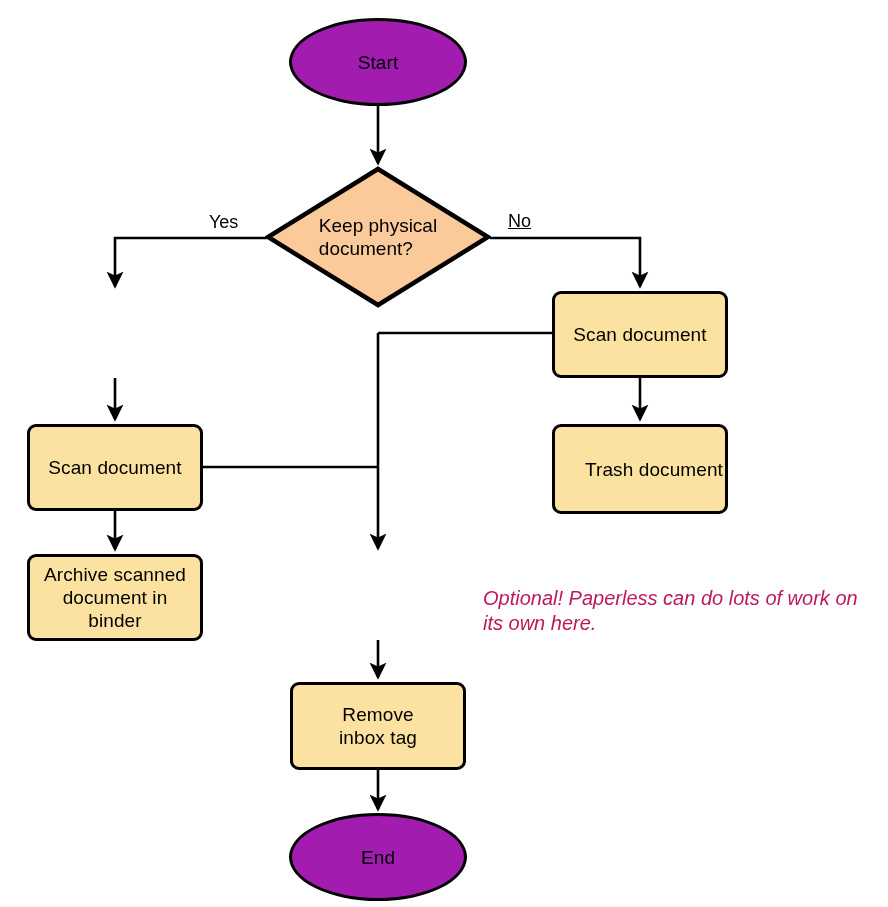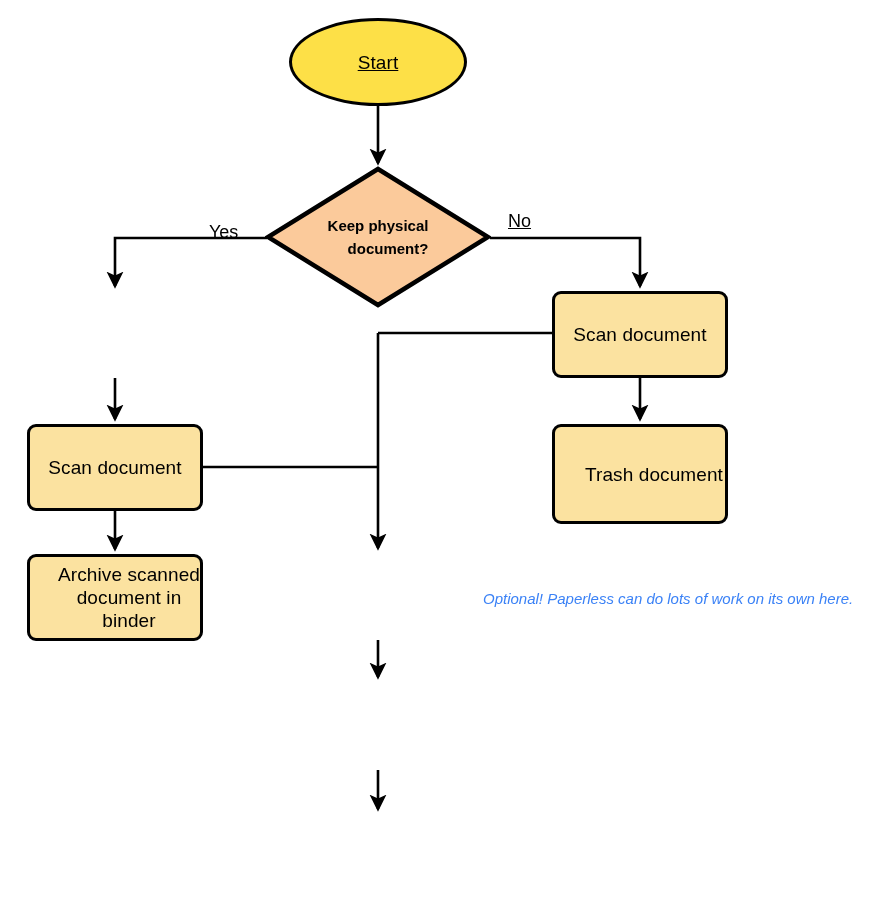--- a/index.html
+++ b/index.html
@@ -35,24 +35,23 @@
     justify-content: center;
     text-align: center;
     color: #000000;
     font-size: 19px;
     line-height: 23px;
     letter-spacing: 0.1px;
     white-space: pre-line;
     z-index: 3;
   }
   .node.terminator {
-    background: #fde047;
+    background: #a21caf;
     border: 3.5px solid #000000;
     border-radius: 50%;
-    text-decoration: underline;
   }
   .node.process {
     background: #fbe2a0;
     border: 3.5px solid #000000;
     border-radius: 9px;
   }
   .decision-wrap {
     position: absolute;
     z-index: 3;
   }
@@ -64,43 +63,42 @@
   }
   .decision-label {
     position: absolute;
     left: 0;
     top: 0;
     width: 100%;
     height: 100%;
     display: flex;
     align-items: center;
     justify-content: center;
-    text-align: right;
+    text-align: left;
     color: #000000;
-    font-size: 15px;
+    font-size: 19px;
     line-height: 23px;
     white-space: pre-line;
     pointer-events: none;
-    font-weight: bold;
   }
   .edge-label {
     position: absolute;
     color: #000000;
     font-size: 18px;
     line-height: 21px;
     background: transparent;
     z-index: 4;
     white-space: nowrap;
   }
   .note {
     position: absolute;
-    color: #3b82f6;
+    color: #be185d;
     font-family: "Liberation Sans", sans-serif;
     font-style: italic;
-    font-size: 15px;
+    font-size: 20px;
     line-height: 25px;
     z-index: 4;
   }
 </style>
 </head>
 <body>
 
 <div id="canvas">
 
   <svg id="edges" viewBox="0 0 888 907" xmlns="http://www.w3.org/2000/svg">
@@ -140,40 +138,47 @@
   </div>
 
   <div class="decision-wrap" style="left:265px; top:166px; width:226px; height:142px;">
     <svg width="226" height="142" viewBox="0 0 226 142" xmlns="http://www.w3.org/2000/svg">
       <polygon points="113,3 223,71 113,139 3,71" fill="#fbca9b" stroke="#000000" stroke-width="4.5" stroke-linejoin="miter"></polygon>
     </svg>
     <div class="decision-label">Keep physical
 document?</div>
   </div>
 
-  <div class="edge-label" style="left:209px; top:222px;">Yes</div>
+  <div class="edge-label" style="left:209px; top:212px;">Yes</div>
   <div class="edge-label" style="left:508px; top:211px;text-decoration:underline;">No</div>
 
 
   <div class="node process" style="left:27px; top:424px; width:176px; height:87px;">
     <span>Scan document</span>
   </div>
 
-  <div class="node process" style="left:27px; top:554px; width:176px; height:87px;justify-content:flex-end;">
+  <div class="node process" style="left:27px; top:554px; width:176px; height:87px;">
     <span>Archive scanned
 document in
 binder</span>
   </div>
 
   <div class="node process" style="left:552px; top:291px; width:176px; height:87px;">
     <span>Scan document</span>
   </div>
 
-  <div class="node process" style="left:552px; top:424px; width:176px; height:100px;padding-left:28px;">
+  <div class="node process" style="left:552px; top:424px; width:176px; height:90px;padding-left:28px;">
     <span>Trash document</span>
   </div>
 
 
+  <div class="node process" style="left:290px; top:682px; width:176px; height:88px;">
+    <span>Remove
+inbox tag</span>
+  </div>
 
+  <div class="node terminator" style="left:289px; top:813px; width:178px; height:88px;">
+    <span>End</span>
+  </div>
 
   <div class="note" style="left:483px; top:586px; width:400px;">Optional! Paperless can do lots of work on its own here.</div>
 
 </div>
 
 </body></html>

